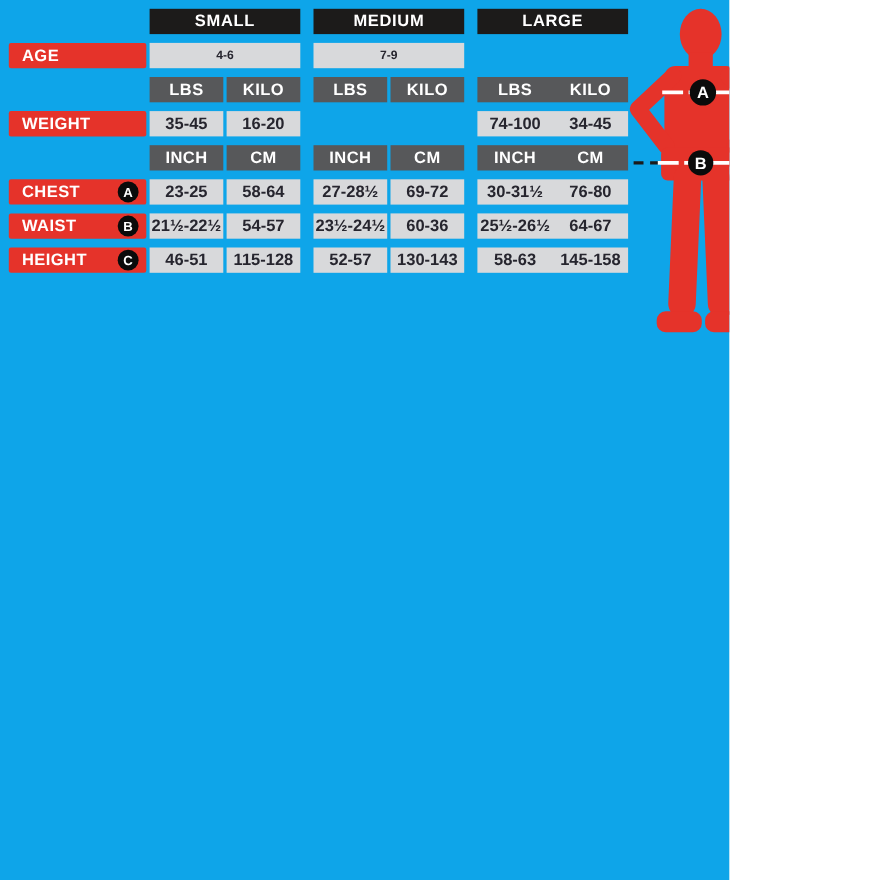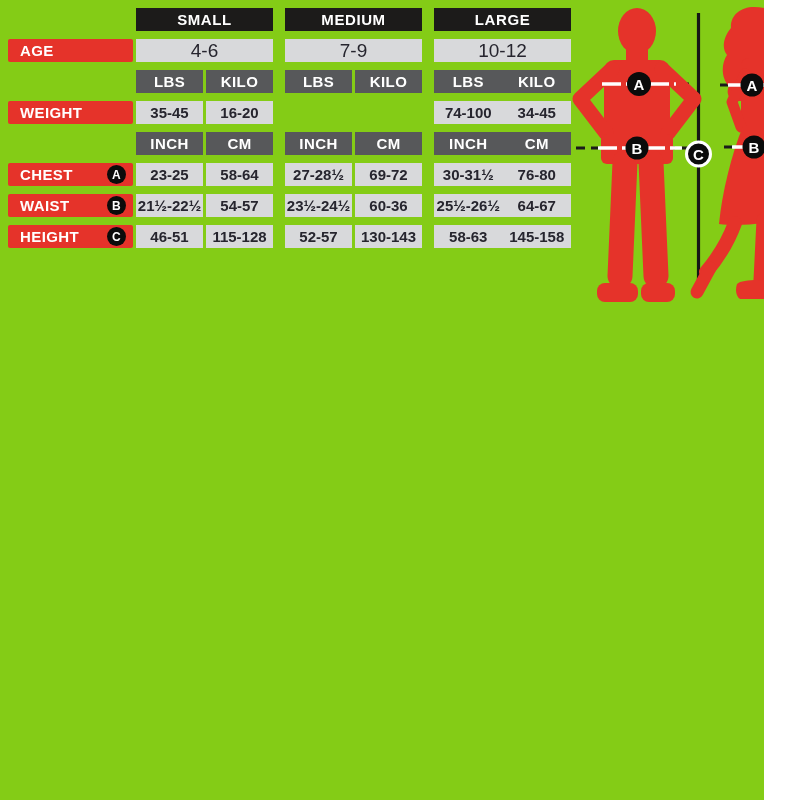--- a/index.html
+++ b/index.html
@@ -1,17 +1,17 @@
 <!DOCTYPE html>
 <html><head>
 <meta charset="utf-8">
 <style>
   html,body { margin:0; padding:0; background:#fff; }
   .stage {
-    position:relative; width:764px; height:800px; background:#84cc16;
+    position:relative; width:663px; height:800px; background:#0ea5e9;
     font-family:"Liberation Sans","DejaVu Sans",sans-serif; overflow:hidden;
   }
   
   .size-table {
     position:absolute; left:8px; top:8px;
     display:grid;
     grid-template-columns:125px 3px 137px 12px 137px 12px 137px;
     grid-auto-rows:23px;
     row-gap:8px;
   }
@@ -30,21 +30,21 @@
     background:#e5332a; color:#ffffff; font-weight:bold; font-size:15px;
     letter-spacing:.4px; display:flex; align-items:center;
     padding:0 7px 0 12px; border-radius:2px;
   }
   .badge {
     width:19px; height:19px; border-radius:50%; background:#0b0b0b; color:#fff;
     font-size:12px; font-weight:bold; display:flex; align-items:center;
     justify-content:center; margin-left:auto; flex:0 0 19px;
   }
   .span-cell {
-    background:#d8d9db; color:#26252e; font-weight:normal; font-size:19px;
+    background:#d8d9db; color:#26252e; font-weight:bold; font-size:11px;
     display:flex; align-items:center; justify-content:center;
   }
   .pair { display:flex; gap:3px; }
   .pair > div { flex:1; display:flex; align-items:center; justify-content:center;
     font-weight:bold; font-size:15px; }
   .pair.units > div { background:#57585a; color:#ffffff; letter-spacing:.4px; }
   .pair.vals  > div { background:#d8d9db; color:#26252e; }
   .merged { display:flex; font-weight:bold; font-size:15px; }
   .merged > div { flex:1; display:flex; align-items:center; justify-content:center; }
   .merged.units { background:#57585a; color:#ffffff; letter-spacing:.4px; }
@@ -65,21 +65,20 @@
 
     <div class="size-hdr c-s r1">SMALL</div>
     <div class="size-hdr c-m r1">MEDIUM</div>
     <div class="size-hdr c-l r1">LARGE</div>
 
     <div class="red-lbl c-label r2">
       <span>AGE</span>
     </div>
     <div class="span-cell c-s r2">4-6</div>
     <div class="span-cell c-m r2">7-9</div>
-    <div class="span-cell c-l r2">10-12</div>
 
     <div class="pair units c-s r3">
       <div>LBS</div>
       <div>KILO</div>
     </div>
     <div class="pair units c-m r3">
       <div>LBS</div>
       <div>KILO</div>
     </div>
     <div class="merged units c-l r3">

